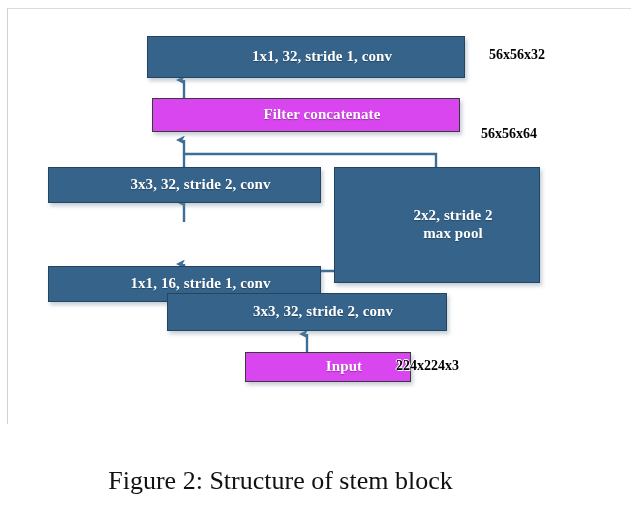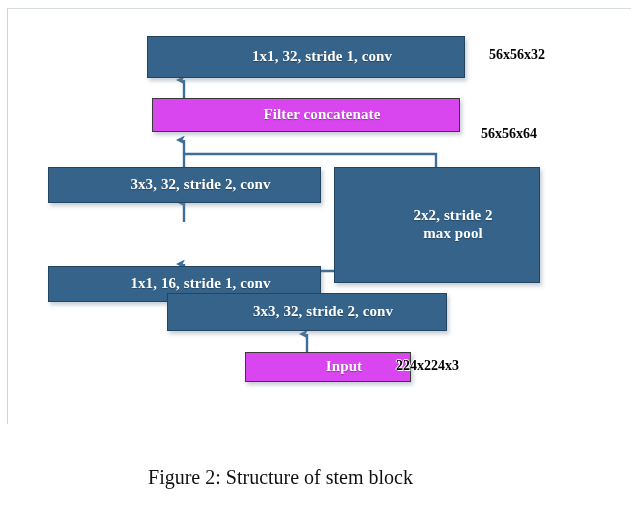--- a/index.html
+++ b/index.html
@@ -70,21 +70,21 @@
     pointer-events: none;
   }
 
   
   #caption {
     position: absolute;
     left: 0;
     top: 466px;
     width: 561px;
     text-align: center;
-    font-size: 20px;
+    font-size: 26px;
     color: #111111;
     font-family: "Liberation Serif", "DejaVu Serif", serif;
   }
 </style>
 </head>
 <body>
 
 <div id="page">
 
   <div id="figure-frame"></div>

